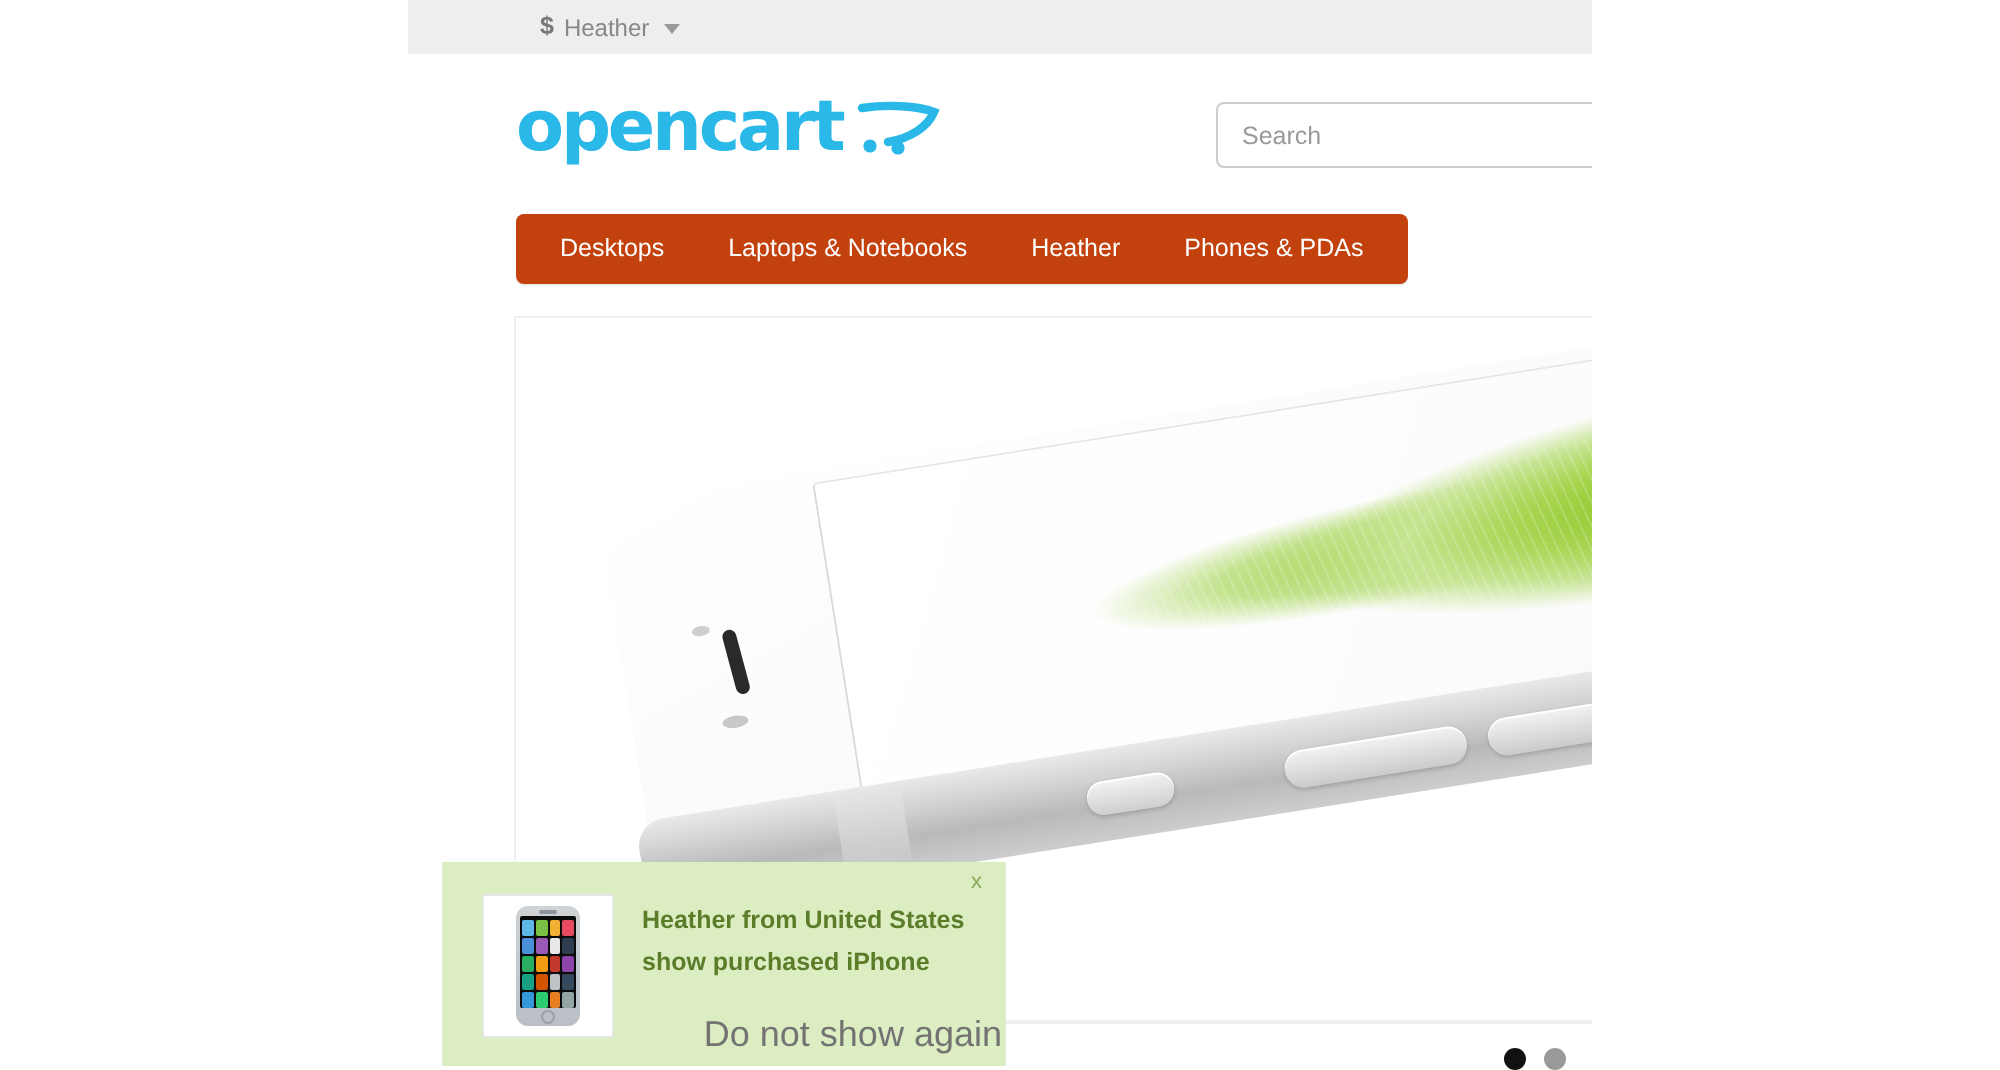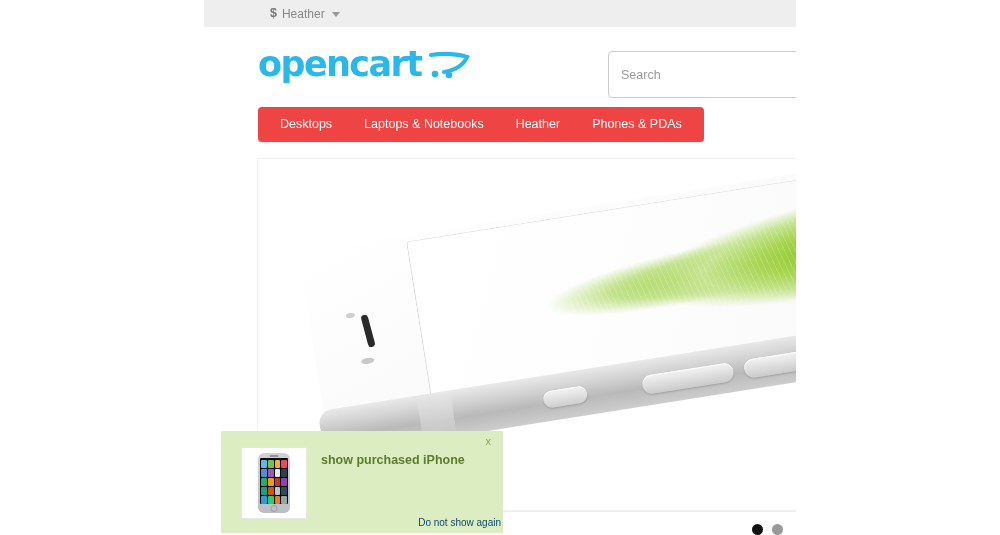--- a/index.html
+++ b/index.html
@@ -102,21 +102,21 @@
   .logo-cart {
     margin-left: 7px;
     margin-top: 3px;
   }
 
   .search-wrap {
     position: absolute;
     left: 404px;
     top: 24px;
     width: 260px;
-    height: 47px;
+    height: 33px;
   }
   .search-input {
     width: 100%;
     height: 100%;
     box-sizing: border-box;
     border: 1px solid #cccccc;
     border-radius: 4px;
     padding: 0 12px;
     font-size: 12.5px;
     color: #555555;
@@ -125,21 +125,21 @@
     outline: none;
   }
   .search-input::placeholder { color: #999999; }
 
   
   .navbar {
     position: absolute;
     left: 258px;
     top: 107px;
     height: 35px;
-    background: #ef4444;
+    background: #c2410c;
     border-radius: 4px;
     display: flex;
     align-items: center;
     padding: 0 6px;
     box-sizing: border-box;
     white-space: nowrap;
     box-shadow: 0 1px 0 rgba(0,0,0,0.07);
   }
   .nav-item {
     color: #ffffff;
@@ -431,22 +431,22 @@
     font-size: 11px;
     color: #8aa858;
     cursor: pointer;
     padding: 3px 6px;
     line-height: 1;
   }
   .notify-link {
     position: absolute;
     right: 2px;
     bottom: 5px;
-    font-size: 10px;
-    color: #0c4a6e;
+    font-size: 18px;
+    color: #737373;
     cursor: pointer;
     text-decoration: none;
   }
 </style>
 </head>
 <body>
 
 <div id="viewport">
 
   <div id="page">
@@ -545,20 +545,21 @@
             <i style="background:#3498db"></i>
               <i style="background:#2ecc71"></i>
               <i style="background:#e67e22"></i>
               <i style="background:#95a5a6"></i>
           </div>
           <span class="mini-home"></span>
         </div>
       </div>
 
       <div class="notify-text">
+        <span class="notify-line">Heather from United States</span>
         <span class="notify-line">show purchased iPhone</span>
       </div>
 
       <a class="notify-link">Do not show again</a>
 
     </div>
 
   </div>
 
 </div>

